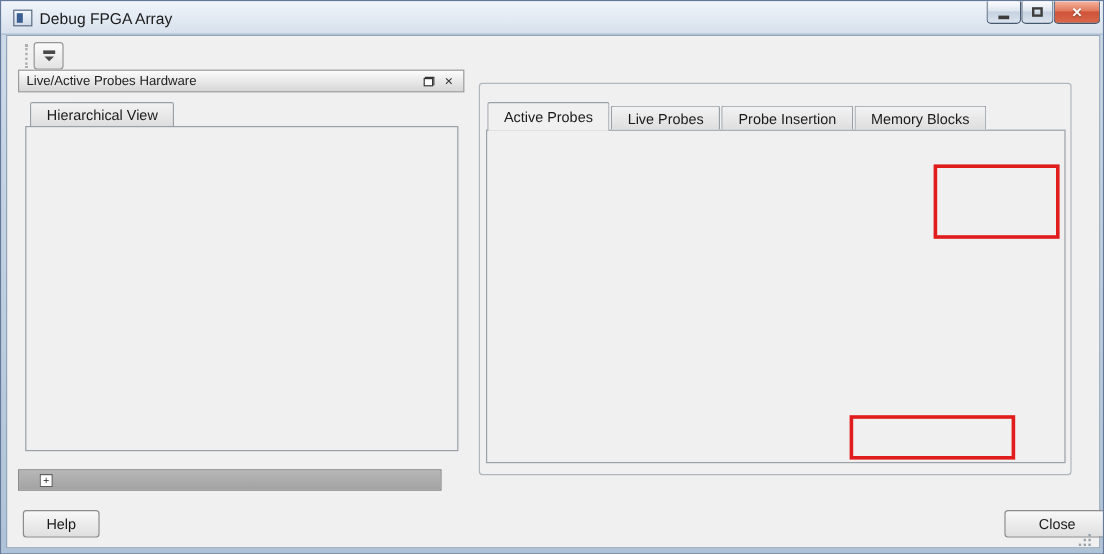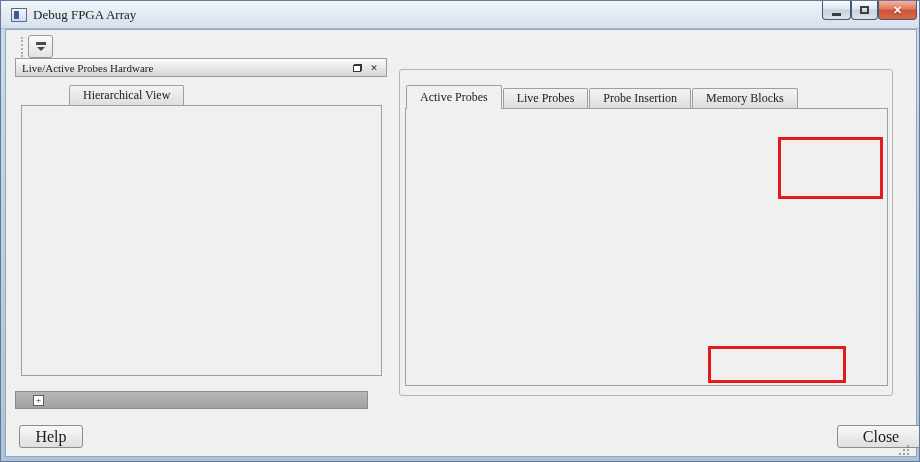--- a/index.html
+++ b/index.html
@@ -1,19 +1,19 @@
 <!DOCTYPE html>
 <html><head>
 <meta charset="utf-8">
 <style>
   * { box-sizing: border-box; margin: 0; padding: 0; }
   body { font-family: "Liberation Sans", sans-serif; background:#fff; }
   #window { position:relative; width:920px; height:462px;
     background:linear-gradient(#cfdcea,#aec3d8); border:1px solid #64789a; overflow:hidden; }
-  .abs { position:absolute;font-family:Liberation Serif, serif; }
+  .abs { position:absolute; }
 
   
   .titlebar { left:0; top:0; width:100%; height:28px; background:linear-gradient(#f1f5fa,#d6e0ec); border-bottom:1px solid #a9bacf; }
   .app-icon { left:10px; top:7px; width:16px; height:14px; background:linear-gradient(#f4f8fc,#cfdbe9); border:1px solid #5a6b84; }
   .app-icon i { position:absolute; left:2px; top:2px; width:5px; height:8px; background:#3b5e90; }
   .title-text { left:32px; top:0; height:28px; display:flex; align-items:center; font-size:13px; color:#1b1b1b; }
   .wbtn { top:0; height:19px; border:1px solid #44586f; border-top:none; border-radius:0 0 4px 4px;
     background:linear-gradient(#fdfdfd,#dde5ef 45%,#c6d2e1 50%,#dbe3ed); display:flex; align-items:center; justify-content:center; }
   .wbtn-min { left:821px; width:29px; } .wbtn-max { left:850px; width:27px; }
   .wbtn-close { left:877px; width:39px; background:linear-gradient(#f6b3a0,#e0795c 45%,#cf5338 50%,#da674a); }
@@ -42,21 +42,21 @@
   
   .tabbar { display:flex; align-items:flex-end; height:20px; z-index:2; }
   .tab { display:flex; align-items:center; justify-content:center; height:20px; padding:0 13px; font-size:12px;
     border:1px solid #9aa0a8; border-bottom:none; border-radius:2px 2px 0 0;
     background:linear-gradient(#f3f3f3,#dedede); margin-right:1px; color:#1a1a1a; white-space:nowrap; }
   .tab.active { height:24px; margin-bottom:-1px; background:#f0f0f0; z-index:3; }
   .pane { border:1px solid #9aa0a8; background:#f0f0f0; z-index:1; }
 
   
   .btn { border:1px solid #8c8c8c; border-radius:3px; background:linear-gradient(#f8f8f8,#dfdfdf);
-    display:flex; align-items:center; justify-content:center; font-size:16px; color:#1a1a1a; white-space:nowrap; }
+    display:flex; align-items:center; justify-content:center; font-size:12px; color:#1a1a1a; white-space:nowrap; }
   .btn.disabled { color:#9f9f9f; border-color:#b7b7b7; background:linear-gradient(#f4f4f4,#e9e9e9); }
   .btn.primary { border-color:#3c7fb1; background:linear-gradient(#ddf0fb,#bce3f7 45%,#a8d8f2 55%,#c5e7f8); }
   .btn.sq { font-weight:bold; }
 
   .label { display:flex; align-items:center; font-size:12px; color:#1a1a1a; }
   .tinput { border:1px solid #777; background:#fff; font-size:12px; padding:0 4px; }
 
   
   .list { left:27px; top:173px; width:346px; height:192px; background:#fff; border:1px solid #82878f; }
   .lheader { position:absolute; left:0; top:0; width:100%; height:18px; background:linear-gradient(#fdfdfd,#e4e4e4); border-bottom:1px solid #bdbdbd; }
@@ -151,21 +151,21 @@
   <div class="abs dock-header">
     <span>Live/Active Probes Hardware</span>
     <span class="hbtn hbtn-float">
         <span class="float-ico"></span>
       </span>
     <span class="hbtn hbtn-close">
         <span>✕</span>
       </span>
   </div>
 
-  <div class="abs tabbar" style="left:24px; top:84px;margin-left:44px;">
+  <div class="abs tabbar" style="left:24px; top:84px;">
 
       <div class="tab">
         <span>Hierarchical View</span>
       </div>
 
     </div>
   <div class="abs pane" style="left:20px; top:104px; width:361px; height:271px;"></div>
 
   <div class="abs label" style="left:30px; top:116px; height:24px;">Filter:</div>
   <input class="abs tinput" style="left: 64px; top: 117px; width: 229px; height: 22px;" value="">

